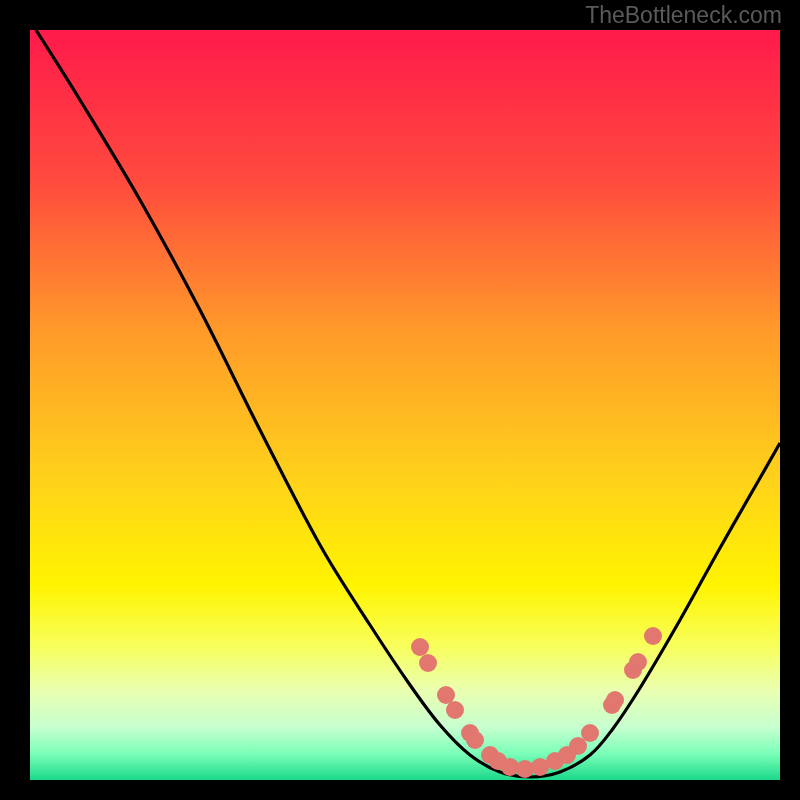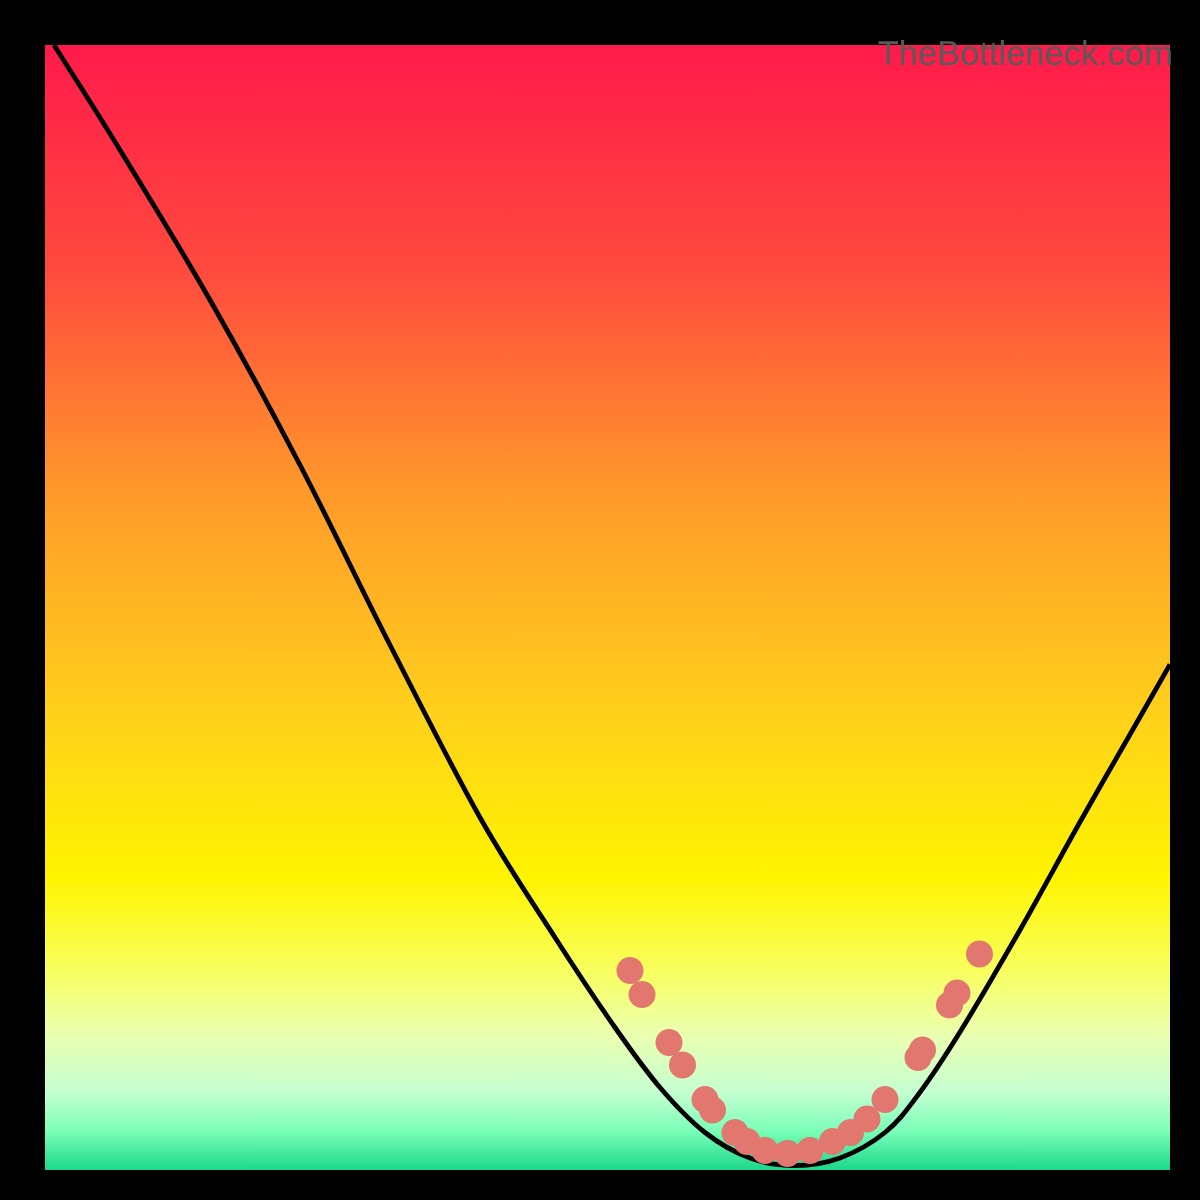--- a/index.html
+++ b/index.html
@@ -20,21 +20,20 @@
   }
   .watermark {
     position: absolute;
     top: 2px;
     right: 18px;
     color: #5a5a5a;
     font-family: Arial, Helvetica, sans-serif;
     font-size: 23px;
     letter-spacing: 0px;
     user-select: none;
-    margin-top: 20px;
   }
 </style>
 </head>
 <body>
 
 <div class="canvas-wrap">
   <svg id="chart-svg" width="800" height="800" viewBox="0 0 800 800">
     <defs>
       <linearGradient id="bg-grad" x1="0" y1="0" x2="0" y2="1">
           <stop offset="0%" stop-color="#ff1a4b"></stop>

